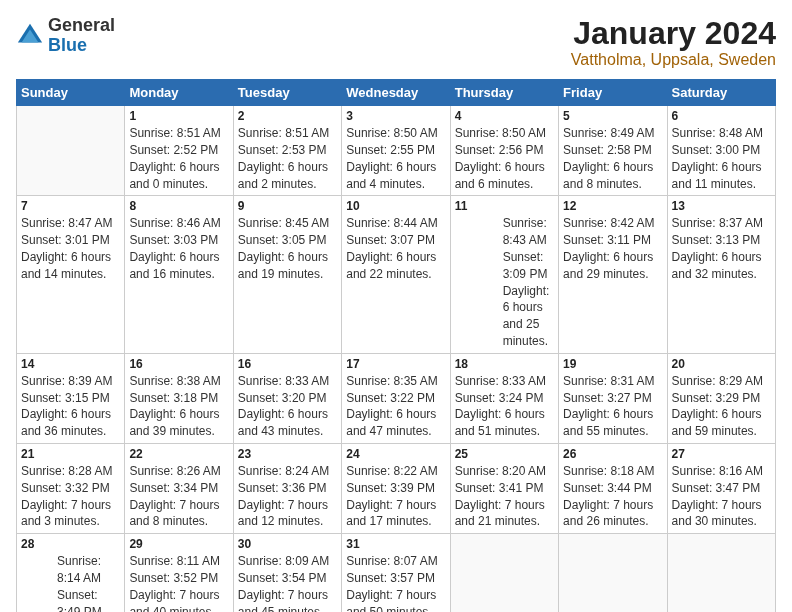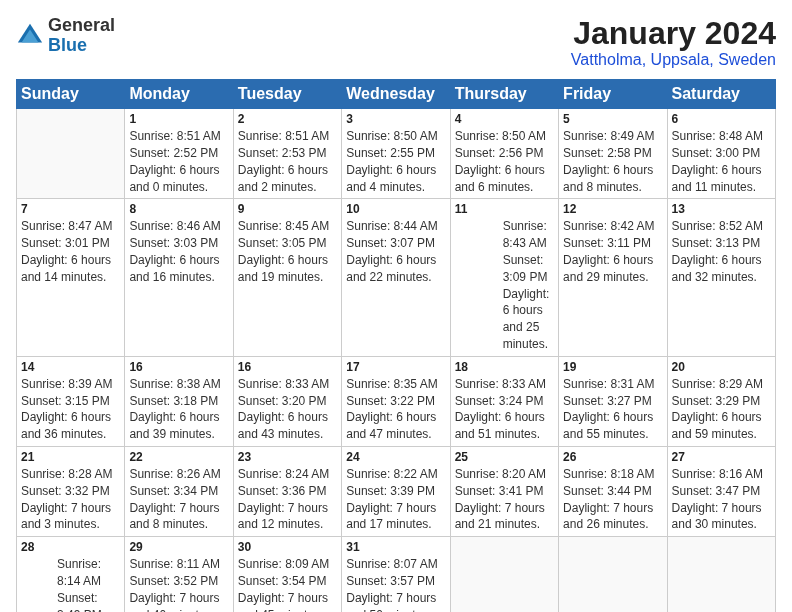--- a/index.html
+++ b/index.html
@@ -43,33 +43,33 @@
       text-align: right;
     }
     .month-year {
       font-size: 32px;
       font-weight: bold;
       color: #222;
       line-height: 1.1;
     }
     .location {
       font-size: 16px;
-      color: #1d4ed8;
+      color: #a16207;
     }
     .calendar {
       flex: 1;
       border: 1px solid #ccc;
       border-collapse: collapse;
       width: 100%;
       table-layout: fixed;
     }
     .calendar th {
       background: #2b6cb0;
       color: #fff;
-      font-size: 16px;
+      font-size: 13px;
       font-weight: bold;
       padding: 5px 4px;
       text-align: left;
       border: 1px solid #2b6cb0;
     }
     .calendar td {
       border: 1px solid #ccc;
       vertical-align: top;
       padding: 3px 4px;
       font-size: 10px;
@@ -213,21 +213,21 @@
           </td>
           <td>
             <span class="day-num">12</span>
             <div class="cell-text" style="white-space: pre-line;">Sunrise: 8:42 AM
 Sunset: 3:11 PM
 Daylight: 6 hours
 and 29 minutes.</div>
           </td>
           <td>
             <span class="day-num">13</span>
-            <div class="cell-text" style="white-space: pre-line;">Sunrise: 8:52 AM
+            <div class="cell-text" style="white-space: pre-line;">Sunrise: 8:37 AM
 Sunset: 3:13 PM
 Daylight: 6 hours
 and 32 minutes.</div>
           </td>
         </tr>
         <tr class="week-row">
           <td>
             <span class="day-num">14</span>
             <div class="cell-text" style="white-space: pre-line;">Sunrise: 8:39 AM
 Sunset: 3:15 PM

